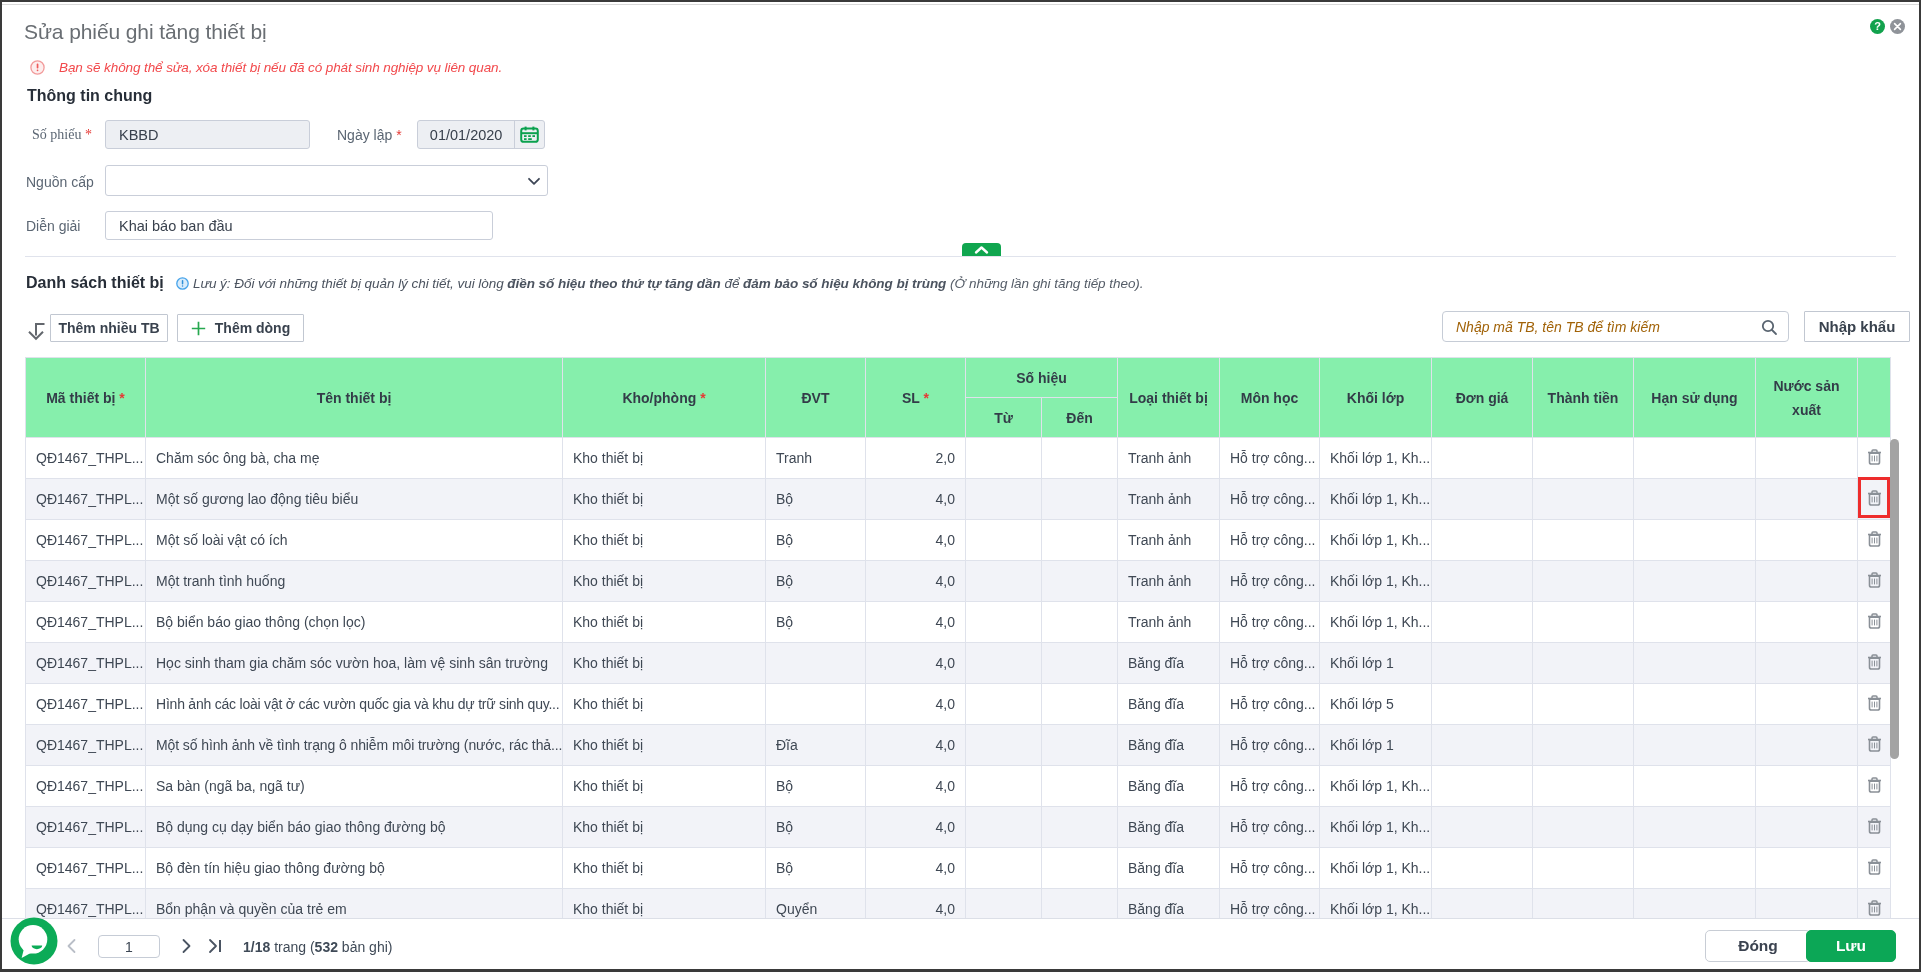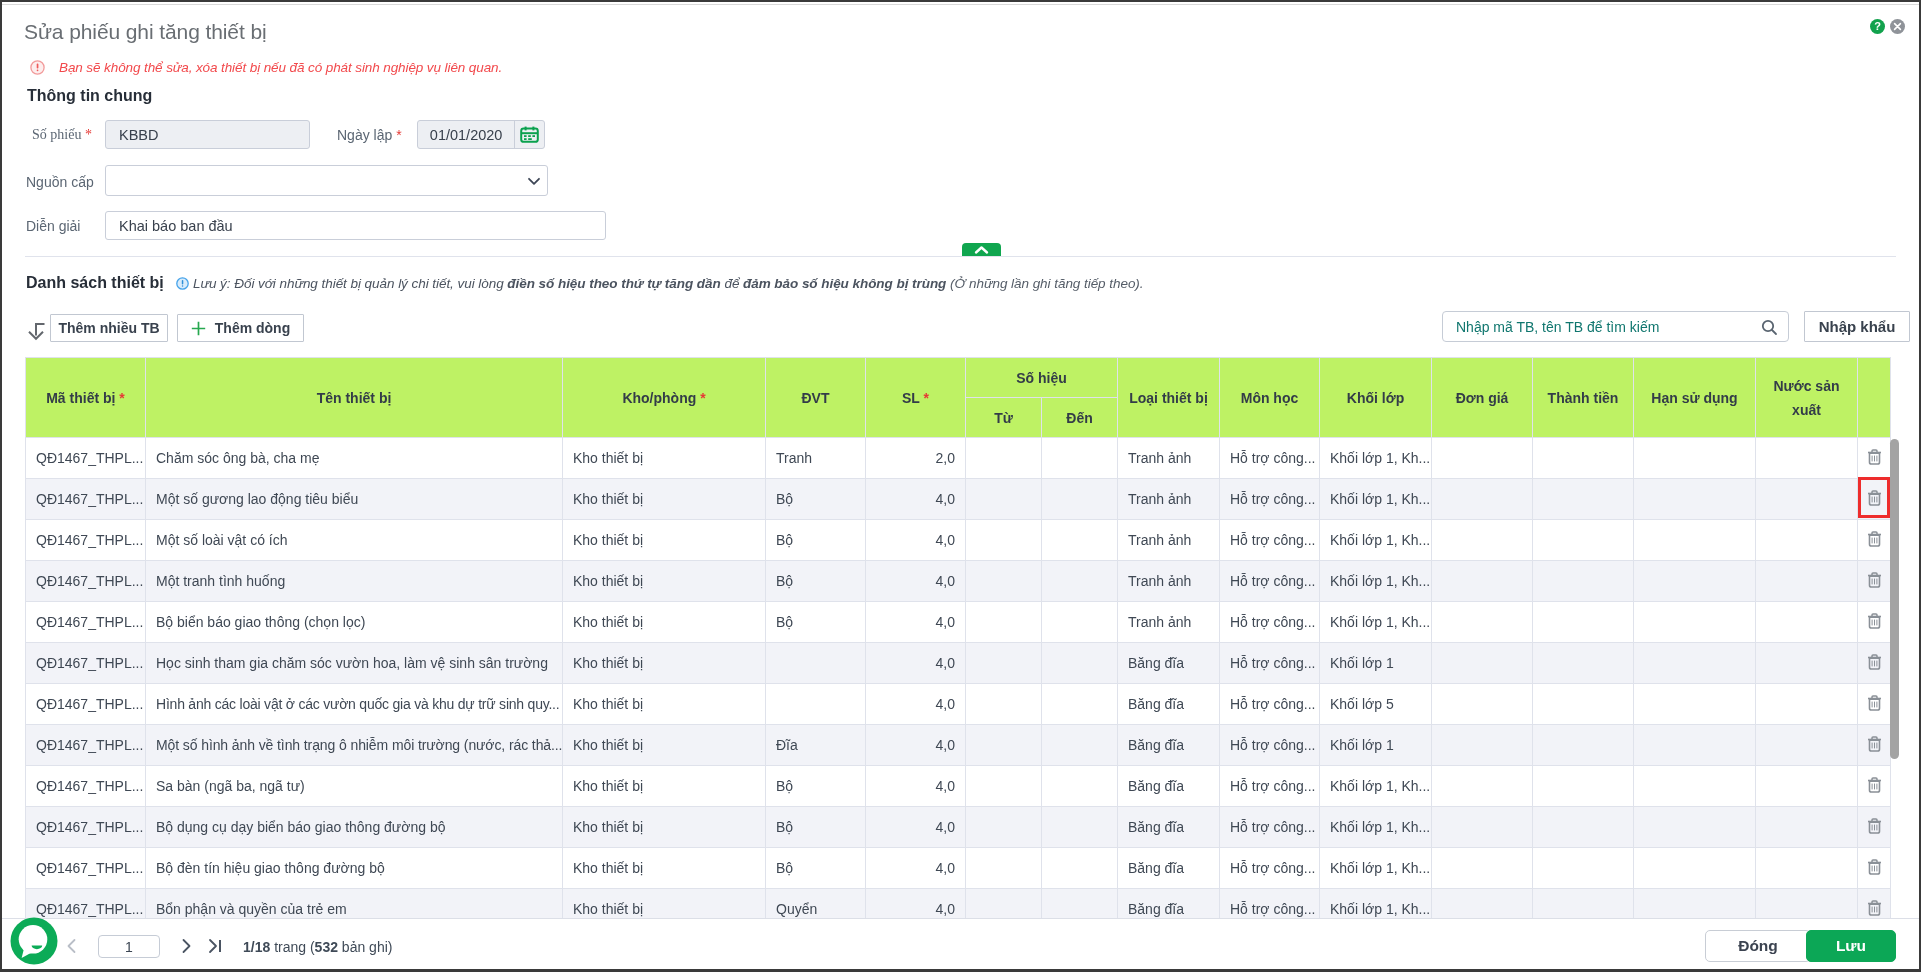--- a/index.html
+++ b/index.html
@@ -22,21 +22,21 @@
 .lbl { font-size:14px; color:#5b6673; }
 .req { color:#e53935; }
 .inp { border:1px solid #c9ced9; border-radius:3px; background:#fff; font-size:14.5px; color:#39414d; display:flex; align-items:center; }
 .inp.dis { background:#edeff3; }
 
 .btn { border:1px solid #c1c7d1; border-radius:1px; background:#fff; display:flex; align-items:center; justify-content:center; font-size:14px; font-weight:600; color:#39424e; }
 
 #tblwrap { left:25px; top:357px; width:1866px; height:562px; overflow:hidden; }
 table { border-collapse:collapse; table-layout:fixed; width:1865px; }
 th,td { border:1px solid #dfe2eb; font-size:14px; overflow:hidden; white-space:nowrap; }
-th { background:#bef264; font-weight:600; color:#333c48; text-align:center; line-height:24px; }
+th { background:#86efac; font-weight:600; color:#333c48; text-align:center; line-height:24px; }
 td { color:#3f4854; padding:0 10px; height:41px; }
 tr.alt td { background:#f2f3f8; }
 td.num { text-align:right; }
 td.ctr { text-align:center; padding:0; }
 
 #footsep { left:2px; right:2px; top:918px; height:1px; background:#dcdfe7; }
 #footer { left:0; top:919px; width:1921px; height:50px; background:#fff; }
 .fbtn { position:absolute; top:930px; height:32px; border-radius:5px; font-size:15.5px; font-weight:600; display:flex; align-items:center; justify-content:center; }
 </style></head>
 <body>
@@ -82,21 +82,21 @@
 </div>
 
 <div class="abs lbl" style="left:26px;top:174px;">Nguồn cấp</div>
 <div class="abs inp" style="left:105px;top:165px;width:443px;height:31px;">
   <svg style="position:absolute;right:6px;top:9px;" width="14" height="13" viewBox="0 0 14 13">
       <path d="M2 3.8 L7 8.8 L12 3.8" fill="none" stroke="#3d4656" stroke-width="1.8" stroke-linecap="round" stroke-linejoin="round"></path>
     </svg>
 </div>
 
 <div class="abs lbl" style="left:26px;top:218px;">Diễn giải</div>
-<div class="abs inp" style="left:105px;top:211px;width:501px;height:29px;padding-left:13px;">Khai báo ban đầu</div>
+<div class="abs inp" style="left:105px;top:211px;width:388px;height:29px;padding-left:13px;">Khai báo ban đầu</div>
 
 <div class="abs" style="left:25px;right:25px;top:256px;height:1px;background:#e0e3ec;"></div>
 <div class="abs" style="left:962px;top:243px;width:39px;height:13px;background:#10a64f;border-radius:4px 4px 0 0;">
   <svg width="39" height="13" viewBox="0 0 39 13">
       <path d="M14 8.5 L19.5 3.5 L25 8.5" fill="none" stroke="#fff" stroke-width="2.4" stroke-linecap="round" stroke-linejoin="round"></path>
     </svg>
 </div>
 
 <div class="abs sect" style="left:26px;top:274px;">Danh sách thiết bị</div>
 <svg class="abs" style="left:176px;top:277px;" width="13" height="13" viewBox="0 0 13 13">
@@ -108,21 +108,21 @@
 
 <svg class="abs" style="left:27px;top:321px;" width="19" height="20" viewBox="0 0 19 20">
   <path d="M17.5 3 L9 3 L9 14.5" fill="none" stroke="#63676d" stroke-width="2"></path>
   <path d="M2 10.8 L9 17.8 L16 10.8" fill="none" stroke="#63676d" stroke-width="2"></path>
 </svg>
 <div class="abs btn" style="left:50px;top:314px;width:118px;height:28px;">Thêm nhiều TB</div>
 <div class="abs btn" style="left:177px;top:314px;width:127px;height:28px;"><svg style="margin-right:9px;" width="15" height="15" viewBox="0 0 15 15">
       <path d="M7.5 0.8 V14.2 M0.8 7.5 H14.2" stroke="#27a84f" stroke-width="1.7"></path>
     </svg>Thêm dòng</div>
 <div class="abs" style="left:1442px;top:311px;width:347px;height:31px;border:1px solid #c6ccd6;border-radius:4px;display:flex;align-items:center;">
-  <span style="padding-left:13px;font-size:14px;color:#0f766e;text-align:center;">Nhập mã TB, tên TB để tìm kiếm</span>
+  <span style="padding-left:13px;font-size:14px;font-style:italic;color:#a16207;text-align:center;">Nhập mã TB, tên TB để tìm kiếm</span>
   <svg style="position:absolute;right:10px;top:7px;" width="17" height="17" viewBox="0 0 17 17">
       <circle cx="7" cy="7" r="5.2" fill="none" stroke="#596470" stroke-width="1.8"></circle>
       <line x1="11" y1="11" x2="15" y2="15" stroke="#596470" stroke-width="1.8" stroke-linecap="round"></line>
     </svg>
 </div>
 <div class="abs btn" style="left:1804px;top:311px;width:106px;height:31px;font-size:15px;">Nhập khẩu</div>
 
 <div id="tblwrap" class="abs">
 <table>
 <colgroup>

